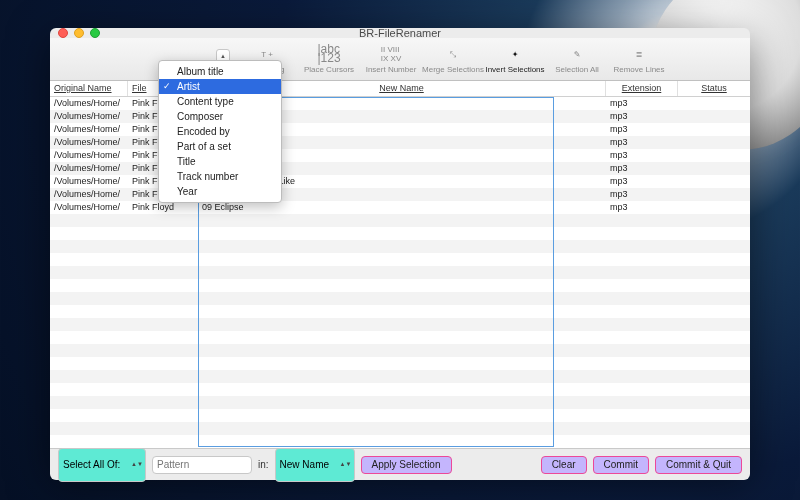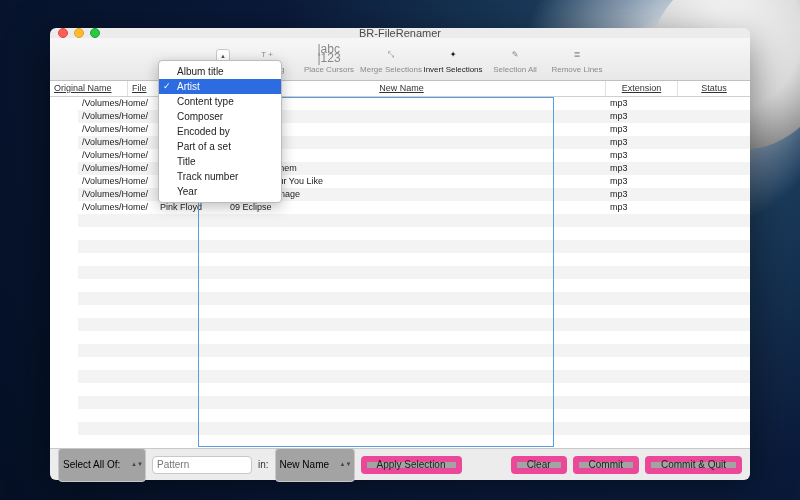--- a/index.html
+++ b/index.html
@@ -48,49 +48,49 @@
   .toolbtn.active { color: #222; }
   .toolbtn.active .ico { color:#111; }
   .content { flex: 1; display: flex; flex-direction: column; background: #fff; position: relative; }
   .headerrow { display: flex; height: 16px; background: #fff; border-bottom: 1px solid #d0d0d0; }
   .hcell { font-size: 9px; color: #333; padding: 2px 4px; border-right: 1px solid #e0e0e0; text-align:center;text-decoration:underline;}
   .col-orig { width: 78px; text-align:left;}
   .col-file { width: 70px; text-align:left;}
   .col-new { flex: 1; }
   .col-ext { width: 72px; }
   .col-status { width: 72px; border-right: none; }
-  .rows { flex: 1; overflow: hidden; position: relative; padding-left: 28px; }
+  .rows { flex: 1; overflow: hidden; position: relative; }
   .row { display: flex; height: 13px; font-size: 9px; font-family: Menlo, Monaco, monospace; color: #222; }
   .row:nth-child(even) { background: #f3f3f3; }
   .row:nth-child(odd) { background: #ffffff; }
   .cell { padding: 1px 4px; white-space: nowrap; overflow: hidden; }
   .sel-frame {
     position: absolute; border: 1.5px solid #5a9de0; pointer-events: none;
     top: 0px; left: 148px; width: 356px; height: 350px;
   }
   .bottombar {
     height: 32px; display: flex; align-items: center; padding: 0 8px; gap: 6px;
     background: #ececec; border-top: 1px solid #c9c9c9;
     border-bottom-left-radius: 6px; border-bottom-right-radius: 6px;
   }
   .select-dd, .in-dd {
-    height: 18px; background: #a3a3a3; border: 1px solid #c8c8c8; border-radius: 4px;
+    height: 18px; background: #5eead4; border: 1px solid #c8c8c8; border-radius: 4px;
     font-size: 10px; display: flex; align-items: center; padding: 16px 4px; gap: 4px;
     position: relative;
   }
   .select-dd { width: 88px; }
   .in-dd { width: 80px; }
   .dd-chevron { position: absolute; right: 2px; width: 12px; text-align:center; font-size: 6px; color:#444; display:flex;flex-direction:column;line-height:5px;}
   .pattern-input {
     height: 18px; width: 100px; background: #fff; border: 1px solid #c8c8c8; border-radius: 4px;
     font-size: 10px; padding: 0 4px; color: #aaa;
   }
   .plain { font-size: 10px; color: #333; }
   .btn {
-    height: 18px; background: #a3a3a3; border: 6px solid #ec4899; border-radius: 4px;
+    height: 18px; background: #c4b5fd; border: 1px solid #ec4899; border-radius: 4px;
     font-size: 10px; padding: 0 10px; display: flex; align-items: center; color: #222;
   }
   .flex1 { flex: 1; }
   
   .popup {
     position: absolute; left: 108px; top: 32px; width: 124px;
     background: #fff; border: 1px solid #bcbcbc; border-radius: 4px;
     box-shadow: 0 4px 14px rgba(0,0,0,0.25);
     padding: 3px 0; z-index: 50;
   }
@@ -120,20 +120,25 @@
     </div>
     <div id="toolbar-items" style="display: flex;">
         <div class="toolbtn">
           <div class="ico" style="white-space: pre; font-size: 8px; line-height: 9px;">T +</div>
           <div>Insert Tag</div>
         </div>
         <div class="toolbtn">
           <div class="ico" style="white-space: pre; font-size: 12px; line-height: 9px;">|abc
 |123</div>
           <div>Place Cursors</div>
+        </div>
+        <div class="toolbtn">
+          <div class="ico" style="white-space: pre; font-size: 8px; line-height: 9px;">II VIII
+IX XV</div>
+          <div>Insert Number</div>
         </div>
         <div class="toolbtn">
           <div class="ico" style="white-space: pre; font-size: 8px; line-height: 9px;">⤡</div>
           <div>Merge Selections</div>
         </div>
         <div class="toolbtn active">
           <div class="ico" style="white-space: pre; font-size: 8px; line-height: 9px;">✦</div>
           <div>Invert Selections</div>
         </div>
         <div class="toolbtn">

